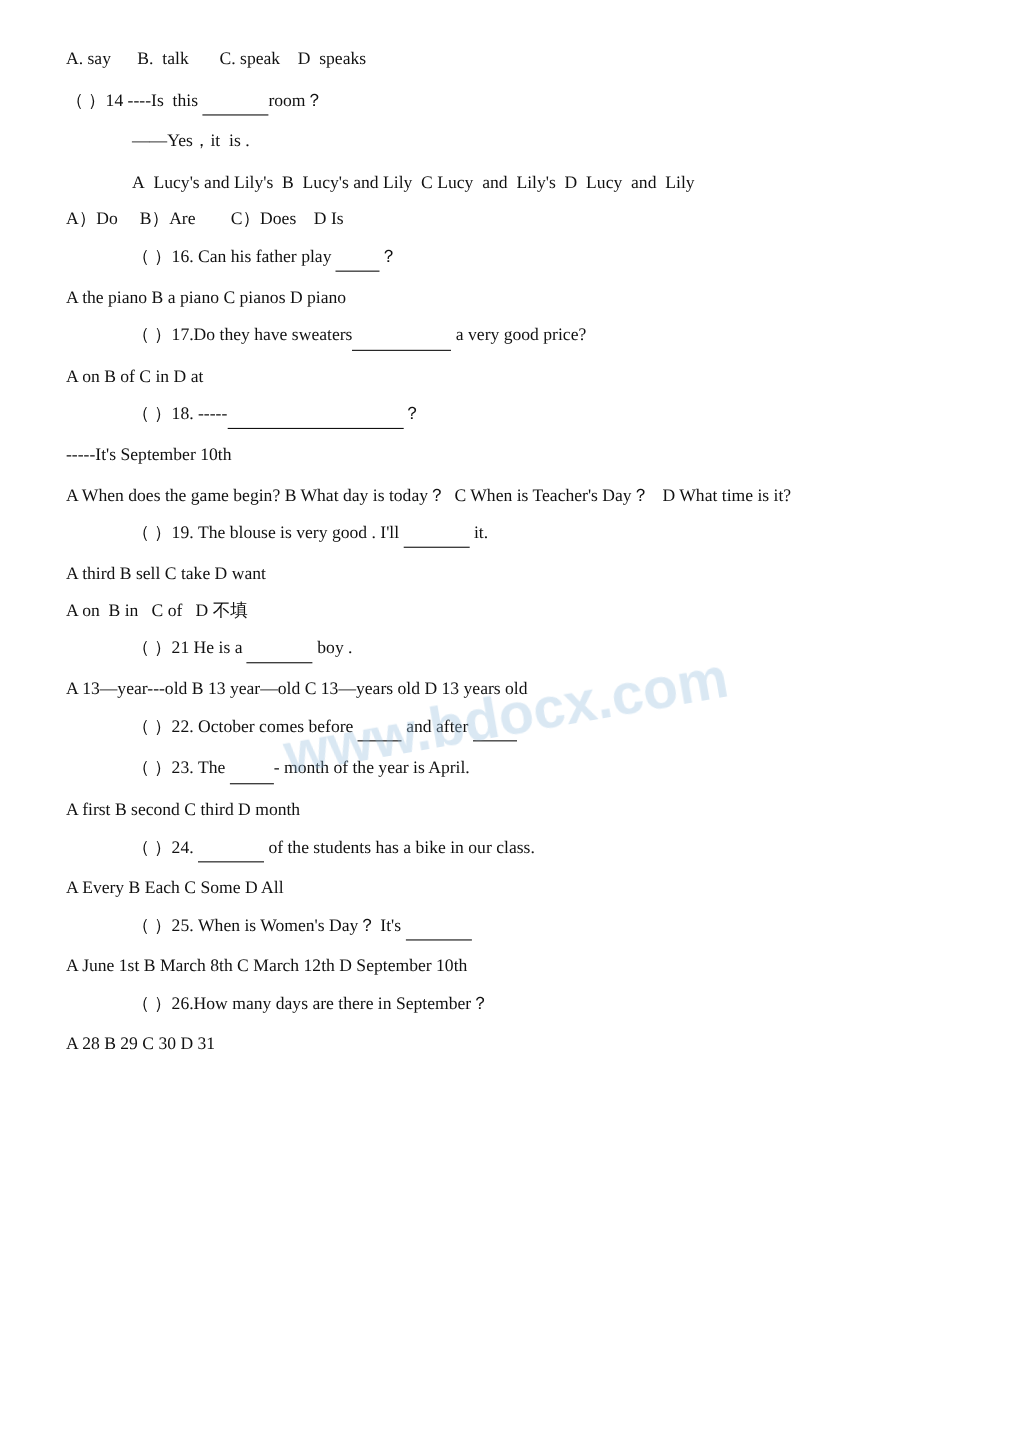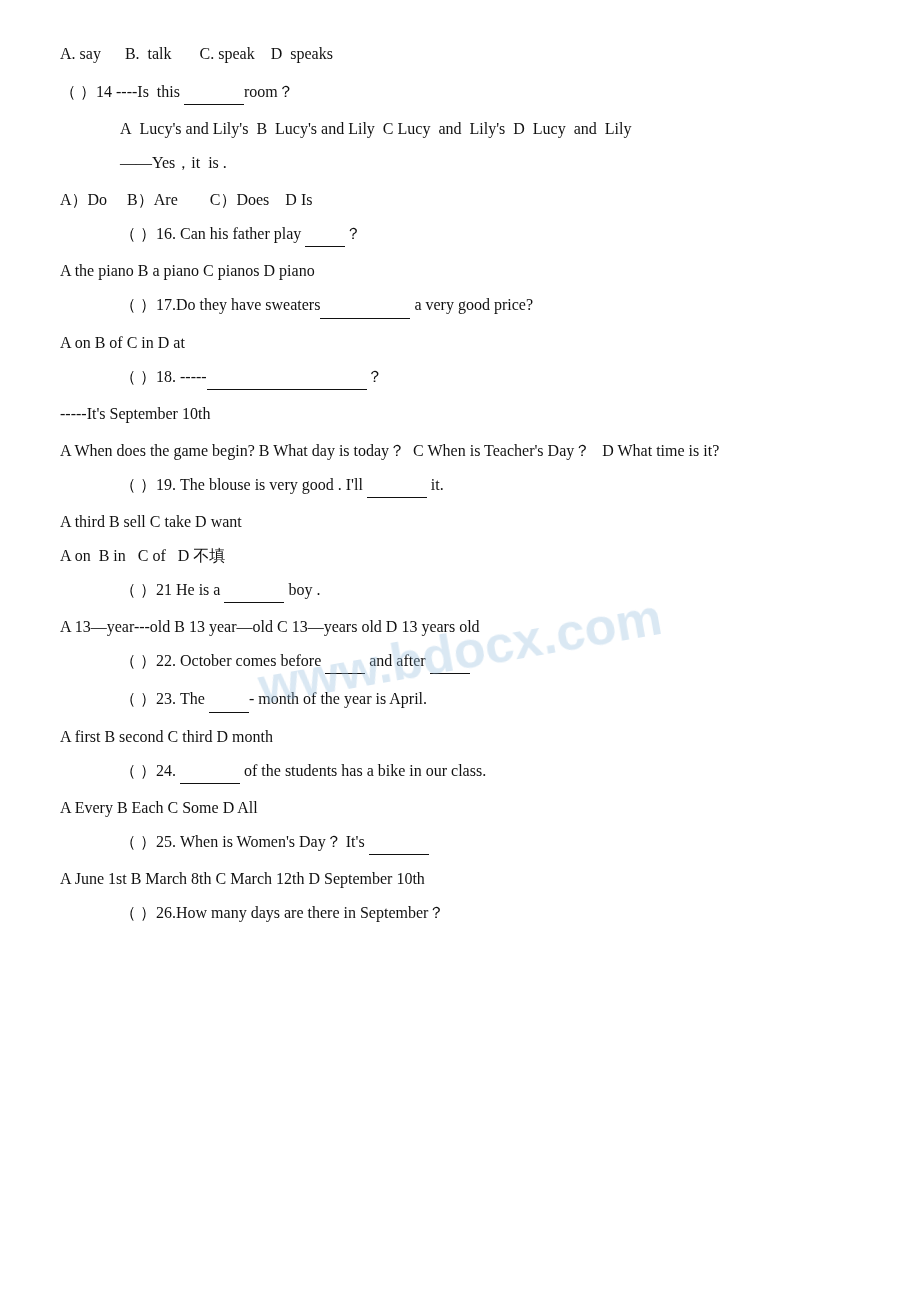--- a/index.html
+++ b/index.html
@@ -74,26 +74,26 @@
 <div>
 
   <div class="line">
     A. say&nbsp;&nbsp;&nbsp;&nbsp;&nbsp;&nbsp;B.&nbsp; talk&nbsp;&nbsp;&nbsp;&nbsp;&nbsp;&nbsp;&nbsp;C. speak&nbsp;&nbsp;&nbsp;&nbsp;D&nbsp; speaks
   </div>
 
   <div class="line">
     （&nbsp;）14 ----Is&nbsp; this <span class="blank">&nbsp;&nbsp;&nbsp;&nbsp;&nbsp;&nbsp;&nbsp;</span>room？
   </div>
 
+  <div class="line indent1">
+    ——Yes，it&nbsp; is .
+  </div>
+
   <div class="line indent1 section-space">
     A&nbsp; Lucy's and Lily's&nbsp; B&nbsp; Lucy's and Lily&nbsp; C Lucy&nbsp; and&nbsp; Lily's&nbsp; D&nbsp; Lucy&nbsp; and&nbsp; Lily
-  </div>
-
-  <div class="line indent1">
-    ——Yes，it&nbsp; is .
   </div>
 
   <div class="line section-space">
     A）Do&nbsp;&nbsp;&nbsp;&nbsp; B）Are&nbsp;&nbsp;&nbsp;&nbsp;&nbsp;&nbsp;&nbsp;&nbsp;C）Does&nbsp;&nbsp;&nbsp;&nbsp;D Is
   </div>
 
   <div class="line indent1">
     （&nbsp;）16. Can his father play <span class="blank-sm">&nbsp;&nbsp;&nbsp;&nbsp;&nbsp;</span>？
   </div>
   <div class="line section-space">
@@ -156,14 +156,17 @@
   <div class="line indent1">
     （&nbsp;）25. When is Women's Day？ It's <span class="blank">&nbsp;&nbsp;&nbsp;&nbsp;&nbsp;</span>
   </div>
   <div class="line section-space">
     A June 1st B March 8th C March 12th D September 10th
   </div>
 
   <div class="line indent1">
     （&nbsp;）26.How many days are there in September？
   </div>
+  <div class="line">
+    A 28 B 29 C 30 D 31
+  </div>
 
 </div>
 
 </body></html>

